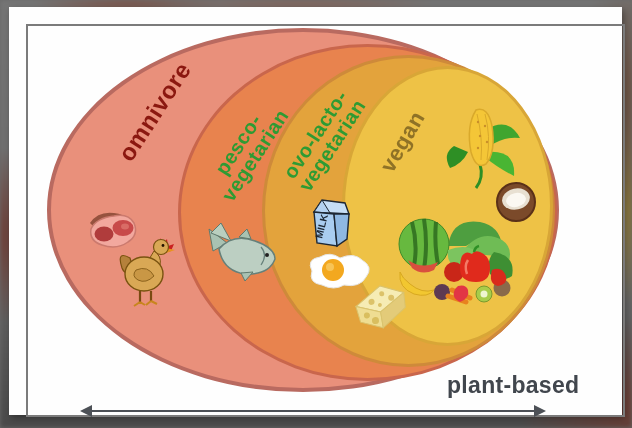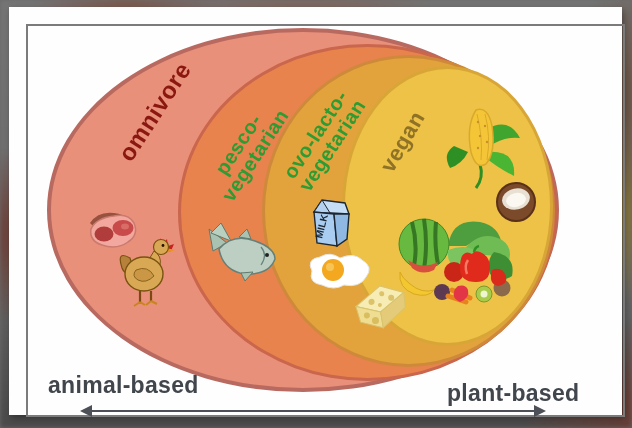--- a/index.html
+++ b/index.html
@@ -42,21 +42,21 @@
   .f-fish{left:205px;top:221px;}
   .f-milk{left:306px;top:196px;}
   .f-egg{left:302px;top:251px;}
   .f-cheese{left:352px;top:282px;transform:rotate(-6deg);}
   .f-corn{left:442px;top:102px;}
   .f-coconut{left:495px;top:181px;}
   .f-produce{left:396px;top:212px;}
 
   .axis-label{position:absolute;font-weight:bold;font-size:23px;color:#41464D;letter-spacing:.3px;}
   .axis-left{left:48px;top:372px;}
-  .axis-right{left:447px;top:380px;}
+  .axis-right{left:447px;top:372px;}
 
   .axis-arrow{position:absolute;left:80px;top:404px;width:466px;height:14px;}
   .axis-arrow .line{position:absolute;left:8px;top:6px;width:450px;height:2px;background:#4d5157;}
   .axis-arrow .head-l{position:absolute;left:0;top:1px;width:0;height:0;
       border-top:6px solid transparent;border-bottom:6px solid transparent;border-right:12px solid #4d5157;}
   .axis-arrow .head-r{position:absolute;right:0;top:1px;width:0;height:0;
       border-top:6px solid transparent;border-bottom:6px solid transparent;border-left:12px solid #4d5157;}
 
   svg text{font-family:"Liberation Sans",sans-serif;}
 </style>
@@ -201,21 +201,20 @@
     <div>vegetarian</div>
   </div>
   <div class="ring-label lab-ovo">
     <div>ovo-lacto-</div>
     <div>vegetarian</div>
   </div>
   <div class="ring-label lab-vegan">
     <span>vegan</span>
   </div>
 
-  <div class="axis-label axis-left">animal-based</div>
   <div class="axis-label axis-right">plant-based</div>
 
   <div class="axis-arrow">
     <div class="head-l"></div>
     <div class="line"></div>
     <div class="head-r"></div>
   </div>
 </div>
 
 </body></html>

